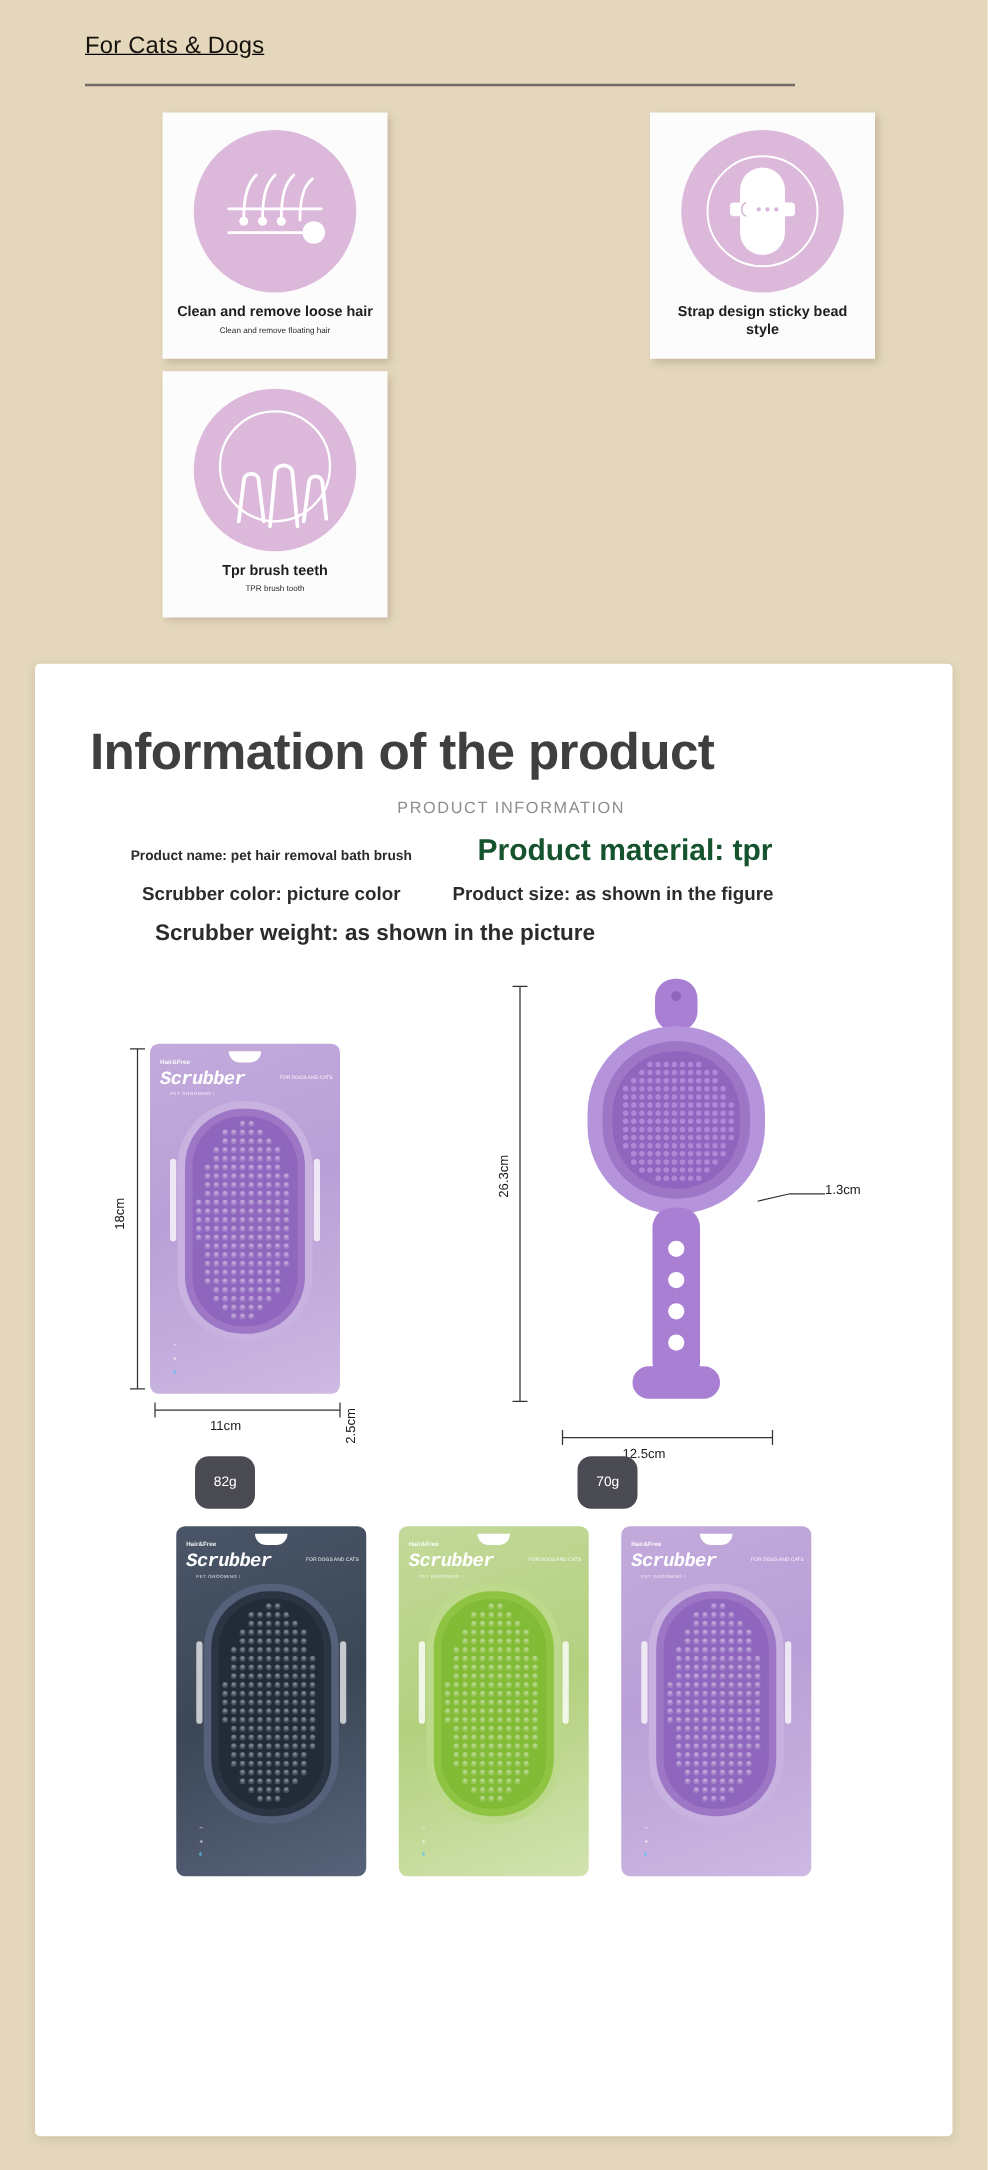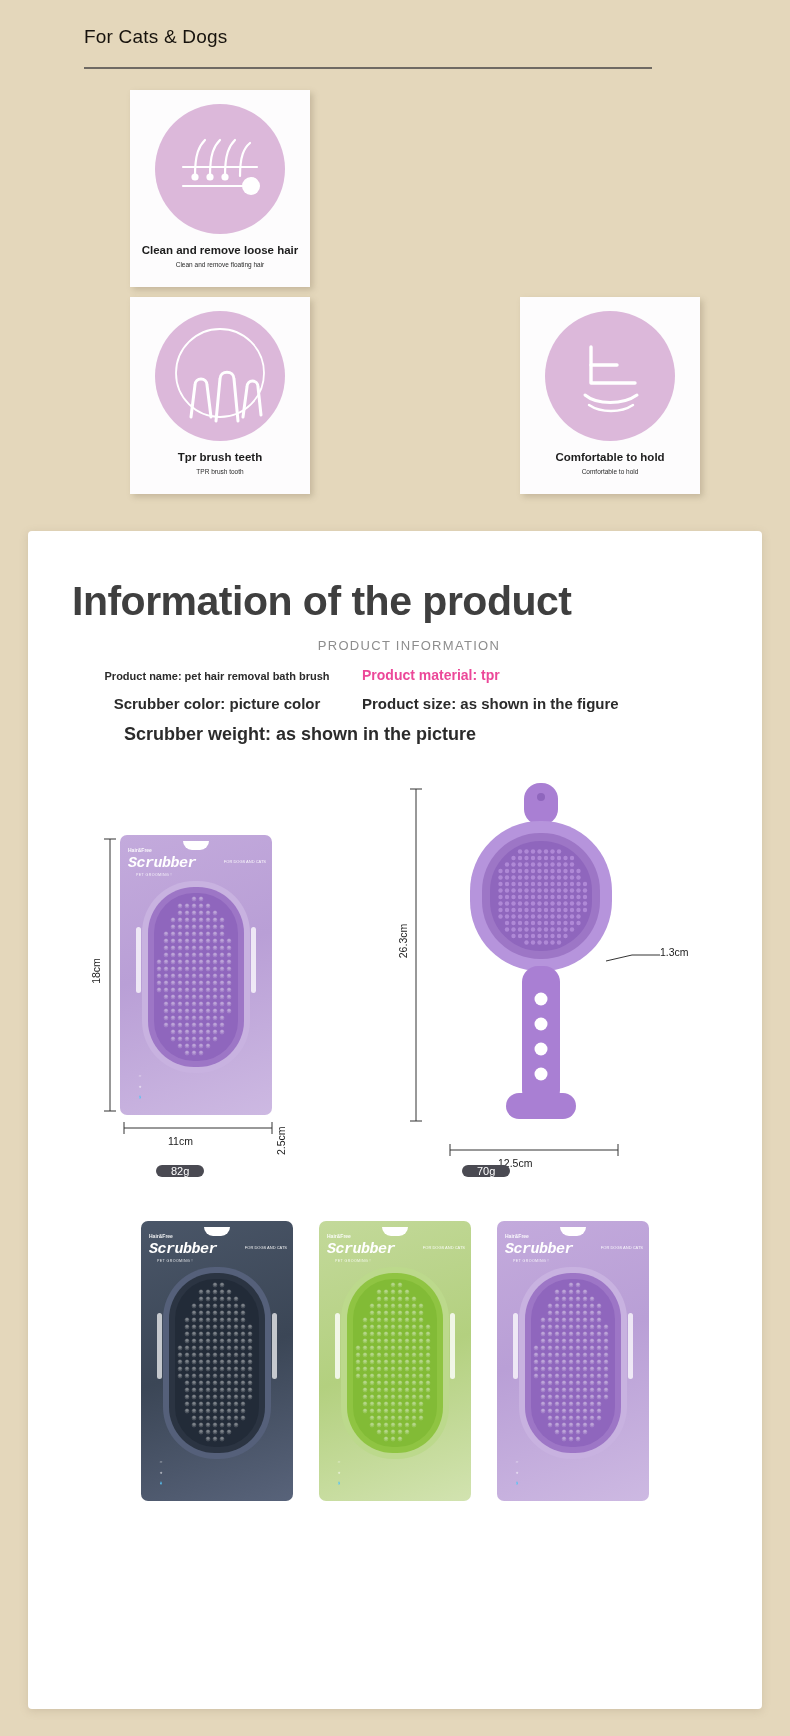--- a/index.html
+++ b/index.html
@@ -2,21 +2,21 @@
 <html><head>
 <meta charset="utf-8">
 <style>
   html,body{margin:0;padding:0;}
   body{
     width:790px;height:1736px;position:relative;overflow:hidden;
     background:#e4d7bb;
     font-family:"Liberation Sans",sans-serif;
   }
   
-  .header{position:absolute;left:84px;top:26px;width:570px;}
+  .header{position:absolute;left:68px;top:26px;width:570px;text-decoration:underline;}
   .header-title{font-size:19px;color:#16120d;letter-spacing:.2px;}
   .header-rule{margin-top:19px;border-top:2px solid #6f6a63;width:568px;}
 
   
   .features{position:absolute;left:130px;top:90px;width:570px;}
   .frow{display:flex;justify-content:space-between;margin-bottom:10px;}
   .fcard{
     width:180px;height:197px;background:#fdfcfd;
     box-shadow:3px 3px 6px rgba(120,105,80,.28);
     display:flex;flex-direction:column;align-items:center;
@@ -35,33 +35,33 @@
     box-shadow:0 2px 8px rgba(130,115,90,.22);
   }
   .p-title{position:absolute;left:44px;top:47px;font-size:41px;font-weight:bold;
     color:#3f3f3f;letter-spacing:-.5px;}
   .p-sub{position:absolute;left:0;right:0;top:107px;text-align:center;
     font-size:13px;color:#8d8d8d;letter-spacing:1.3px;padding-left:28px;}
 
   .specs{position:absolute;left:44px;top:136px;width:650px;}
   .spec-row{display:flex;align-items:baseline;margin-bottom:12px;}
   .s-name{font-size:11px;font-weight:bold;color:#2b2b2b;width:290px;text-align:center;}
-  .s-material{font-size:14px;font-weight:bold;color:#ec4899;}
+  .s-material{font-size:24px;font-weight:bold;color:#14532d;margin-left:20px;}
   .s-color{font-size:15px;font-weight:bold;color:#2b2b2b;width:290px;text-align:center;}
   .s-size{font-size:15px;font-weight:bold;color:#2b2b2b;}
   .s-weight{font-size:18px;font-weight:bold;color:#2b2b2b;margin-left:52px;}
 
   
   .diagrams{position:absolute;left:0;top:236px;width:734px;height:440px;}
   .dim-txt{font-size:10.5px;color:#1a1a1a;position:absolute;}
   .vrot{transform:rotate(-90deg);transform-origin:center;}
 
   .badge{
     background:#4a4a52;color:#fff;font-size:11px;border-radius:11px;
-    padding:0 15px;position:absolute;white-space:nowrap;
+    padding:15px 15px;position:absolute;white-space:nowrap;
   }
 
   
   .pkg{border-radius:7px;position:relative;overflow:hidden;}
   .pkg-hole{position:absolute;left:50%;transform:translateX(-50%);top:6px;
     width:26px;height:9px;border-radius:0 0 13px 13px;background:#fff;}
   .brandsm{position:absolute;left:8px;top:12px;font-size:5px;font-weight:bold;color:#fff;opacity:.9;}
   .brandbig{position:absolute;left:8px;top:20px;font-size:15px;font-weight:bold;
     font-style:italic;color:#fff;letter-spacing:-.5px;
     font-family:Liberation Mono, monospace;}
@@ -100,54 +100,55 @@
           <circle cx="30" cy="63" r="3.6" fill="#ffffff"></circle>
           <circle cx="45" cy="63" r="3.6" fill="#ffffff"></circle>
           <circle cx="60" cy="63" r="3.6" fill="#ffffff"></circle>
           <circle cx="86" cy="72" r="9" fill="#ffffff"></circle>
         </svg>
       </div>
       <div class="fcap">Clean and remove loose hair</div>
       <div class="fsub">Clean and remove floating hair</div>
     </div>
 
+    <div class="fcard">
+      <div class="fcircle">
+        <svg width="118" height="118" viewBox="0 0 118 118">
+          <circle cx="59" cy="59" r="44" fill="none" stroke="#ffffff" stroke-width="1.6"></circle>
+          <rect x="41" y="24" width="36" height="70" rx="18" fill="#ffffff"></rect>
+          <rect x="33" y="52" width="52" height="11" rx="3" fill="#ffffff"></rect>
+          <path d="M46 52 a6 6 0 0 0 0 11" fill="none" stroke="#d9b4d7" stroke-width="1.2"></path>
+          <circle cx="56" cy="57.5" r="1.7" fill="#d9b4d7"></circle>
+          <circle cx="63" cy="57.5" r="1.7" fill="#d9b4d7"></circle>
+          <circle cx="70" cy="57.5" r="1.7" fill="#d9b4d7"></circle>
+        </svg>
+      </div>
+      <div class="fcap">Strap design sticky bead style</div>
+      <div class="fsub"></div>
+    </div>
 
   </div>
 
   <div class="frow">
 
     <div class="fcard">
       <div class="fcircle">
         <svg width="118" height="118" viewBox="0 0 118 118">
           <circle cx="59" cy="56" r="44" fill="none" stroke="#ffffff" stroke-width="1.8"></circle>
           <g fill="none" stroke="#ffffff" stroke-width="3" stroke-linecap="round">
             <path d="M30 100 L34 68 C34 60 46 60 46 68 L50 100"></path>
             <path d="M55 104 L59 62 C59 53 73 53 73 62 L77 104"></path>
             <path d="M82 100 L86 70 C86 62 97 62 97 70 L100 98"></path>
           </g>
         </svg>
       </div>
       <div class="fcap">Tpr brush teeth</div>
       <div class="fsub">TPR brush tooth</div>
     </div>
 
-    <div class="fcard">
-      <div class="fcircle">
-        <svg width="118" height="118" viewBox="0 0 118 118">
-          <g fill="none" stroke="#ffffff" stroke-width="3.4" stroke-linecap="round" stroke-linejoin="round">
-            <path d="M40 30 L40 66 L84 66"></path>
-            <path d="M40 48 L66 48"></path>
-          </g>
-          <path d="M34 78 C46 88 72 88 86 78" fill="none" stroke="#ffffff" stroke-width="3" stroke-linecap="round"></path>
-          <path d="M38 88 C50 96 70 96 82 88" fill="none" stroke="#ffffff" stroke-width="2.4" stroke-linecap="round"></path>
-        </svg>
-      </div>
-      <div class="fcap">Comfortable to hold</div>
-      <div class="fsub">Comfortable to hold</div>
-    </div>
 
   </div>
 </div>
 
 <div class="panel">
 
   <div class="p-title">Information of the product</div>
   <div class="p-sub">PRODUCT INFORMATION</div>
 
   <div class="specs">

